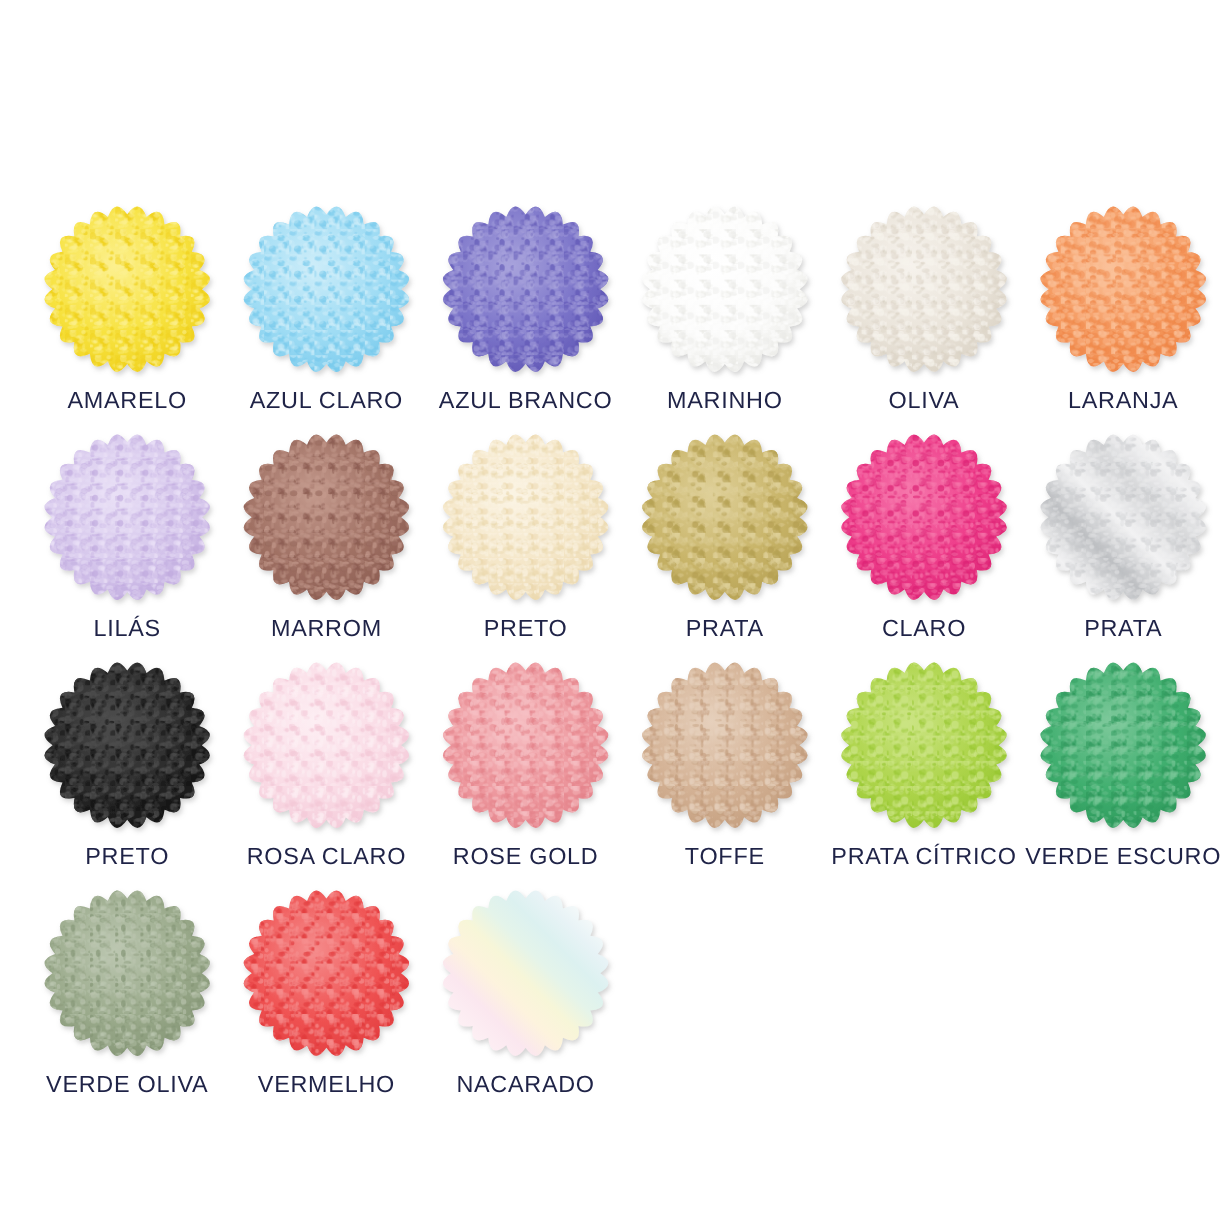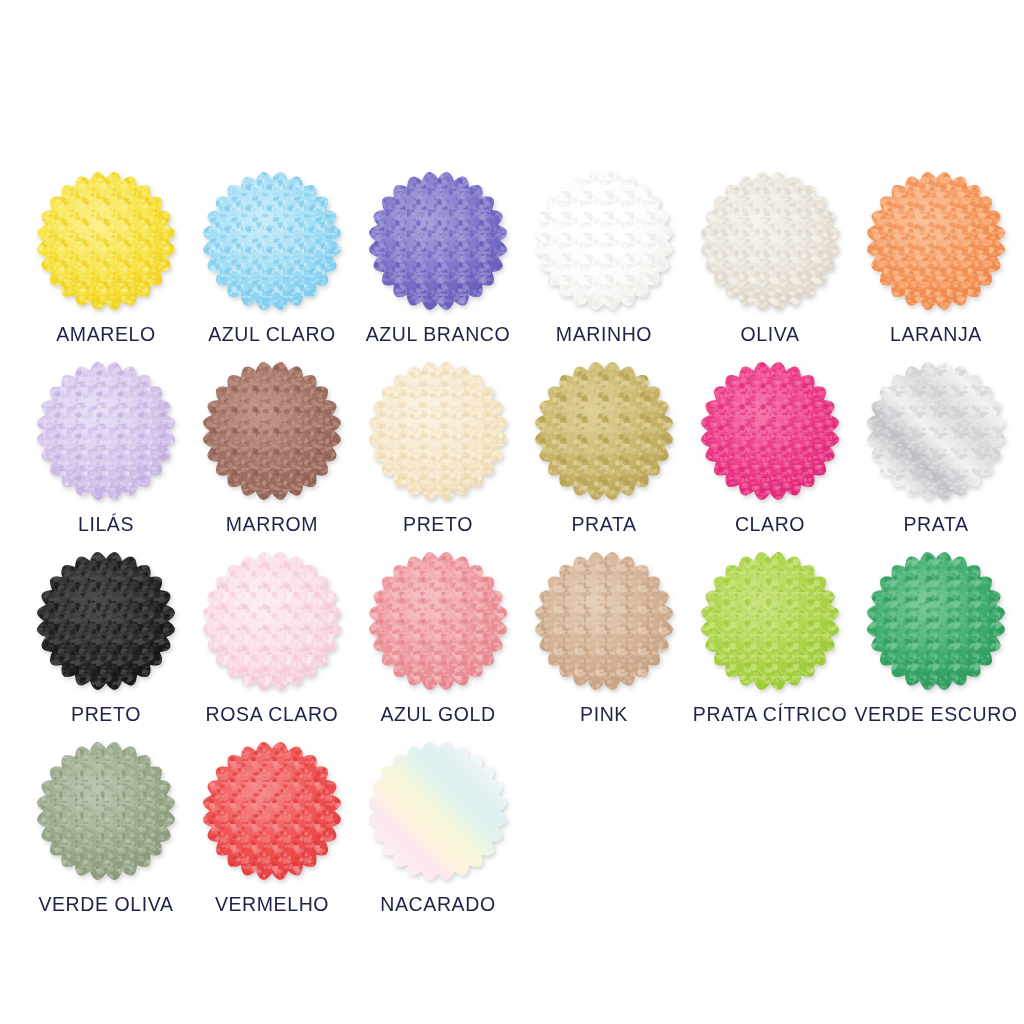--- a/index.html
+++ b/index.html
@@ -1263,21 +1263,21 @@
               <filter id="sh15" x="-20%" y="-20%" width="150%" height="150%">
                 <feDropShadow dx="1.5" dy="2.5" stdDeviation="2.2" flood-color="#9a9a9a" flood-opacity="0.42"></feDropShadow>
               </filter>
             </defs>
             <g filter="url(#sh15)">
               <path d="M73.00 8.78 Q83.08 -5.59 89.10 10.90 Q102.56 -0.37 104.11 17.12 Q120.03 9.72 117.00 27.00 Q134.28 23.97 126.88 39.89 Q144.37 41.44 133.10 54.90 Q149.59 60.92 135.22 71.00 Q149.59 81.08 133.10 87.10 Q144.37 100.56 126.88 102.11 Q134.28 118.03 117.00 115.00 Q120.03 132.28 104.11 124.88 Q102.56 142.37 89.10 131.10 Q83.08 147.59 73.00 133.22 Q62.92 147.59 56.90 131.10 Q43.44 142.37 41.89 124.88 Q25.97 132.28 29.00 115.00 Q11.72 118.03 19.12 102.11 Q1.63 100.56 12.90 87.10 Q-3.59 81.08 10.78 71.00 Q-3.59 60.92 12.90 54.90 Q1.63 41.44 19.12 39.89 Q11.72 23.97 29.00 27.00 Q25.97 9.72 41.89 17.12 Q43.44 -0.37 56.90 10.90 Q62.92 -5.59 73.00 8.78 Z" fill="url(#bg15)"></path>
               <path d="M73.00 8.78 Q83.08 -5.59 89.10 10.90 Q102.56 -0.37 104.11 17.12 Q120.03 9.72 117.00 27.00 Q134.28 23.97 126.88 39.89 Q144.37 41.44 133.10 54.90 Q149.59 60.92 135.22 71.00 Q149.59 81.08 133.10 87.10 Q144.37 100.56 126.88 102.11 Q134.28 118.03 117.00 115.00 Q120.03 132.28 104.11 124.88 Q102.56 142.37 89.10 131.10 Q83.08 147.59 73.00 133.22 Q62.92 147.59 56.90 131.10 Q43.44 142.37 41.89 124.88 Q25.97 132.28 29.00 115.00 Q11.72 118.03 19.12 102.11 Q1.63 100.56 12.90 87.10 Q-3.59 81.08 10.78 71.00 Q-3.59 60.92 12.90 54.90 Q1.63 41.44 19.12 39.89 Q11.72 23.97 29.00 27.00 Q25.97 9.72 41.89 17.12 Q43.44 -0.37 56.90 10.90 Q62.92 -5.59 73.00 8.78 Z" fill="url(#px15)"></path>
             </g>
           </svg>
         </div>
-        <div class="swatch-label">AZUL GOLD</div>
+        <div class="swatch-label">ROSE GOLD</div>
       </div>
       <div class="swatch-cell">
         <div class="disc-wrap">
           <svg viewBox="0 0 146 146">
             <defs>
               <radialGradient id="bg16" cx="42%" cy="36%" r="72%">
                 <stop offset="0%" stop-color="#E6D0BC"></stop>
                 <stop offset="58%" stop-color="#D4B295"></stop>
                 <stop offset="100%" stop-color="#C29C7C"></stop>
               </radialGradient>
@@ -1343,21 +1343,21 @@
               <filter id="sh16" x="-20%" y="-20%" width="150%" height="150%">
                 <feDropShadow dx="1.5" dy="2.5" stdDeviation="2.2" flood-color="#9a9a9a" flood-opacity="0.42"></feDropShadow>
               </filter>
             </defs>
             <g filter="url(#sh16)">
               <path d="M73.00 8.78 Q83.08 -5.59 89.10 10.90 Q102.56 -0.37 104.11 17.12 Q120.03 9.72 117.00 27.00 Q134.28 23.97 126.88 39.89 Q144.37 41.44 133.10 54.90 Q149.59 60.92 135.22 71.00 Q149.59 81.08 133.10 87.10 Q144.37 100.56 126.88 102.11 Q134.28 118.03 117.00 115.00 Q120.03 132.28 104.11 124.88 Q102.56 142.37 89.10 131.10 Q83.08 147.59 73.00 133.22 Q62.92 147.59 56.90 131.10 Q43.44 142.37 41.89 124.88 Q25.97 132.28 29.00 115.00 Q11.72 118.03 19.12 102.11 Q1.63 100.56 12.90 87.10 Q-3.59 81.08 10.78 71.00 Q-3.59 60.92 12.90 54.90 Q1.63 41.44 19.12 39.89 Q11.72 23.97 29.00 27.00 Q25.97 9.72 41.89 17.12 Q43.44 -0.37 56.90 10.90 Q62.92 -5.59 73.00 8.78 Z" fill="url(#bg16)"></path>
               <path d="M73.00 8.78 Q83.08 -5.59 89.10 10.90 Q102.56 -0.37 104.11 17.12 Q120.03 9.72 117.00 27.00 Q134.28 23.97 126.88 39.89 Q144.37 41.44 133.10 54.90 Q149.59 60.92 135.22 71.00 Q149.59 81.08 133.10 87.10 Q144.37 100.56 126.88 102.11 Q134.28 118.03 117.00 115.00 Q120.03 132.28 104.11 124.88 Q102.56 142.37 89.10 131.10 Q83.08 147.59 73.00 133.22 Q62.92 147.59 56.90 131.10 Q43.44 142.37 41.89 124.88 Q25.97 132.28 29.00 115.00 Q11.72 118.03 19.12 102.11 Q1.63 100.56 12.90 87.10 Q-3.59 81.08 10.78 71.00 Q-3.59 60.92 12.90 54.90 Q1.63 41.44 19.12 39.89 Q11.72 23.97 29.00 27.00 Q25.97 9.72 41.89 17.12 Q43.44 -0.37 56.90 10.90 Q62.92 -5.59 73.00 8.78 Z" fill="url(#px16)"></path>
             </g>
           </svg>
         </div>
-        <div class="swatch-label">PINK</div>
+        <div class="swatch-label">TOFFE</div>
       </div>
       <div class="swatch-cell">
         <div class="disc-wrap">
           <svg viewBox="0 0 146 146">
             <defs>
               <radialGradient id="bg17" cx="42%" cy="36%" r="72%">
                 <stop offset="0%" stop-color="#CBE483"></stop>
                 <stop offset="58%" stop-color="#ADD44A"></stop>
                 <stop offset="100%" stop-color="#95C62F"></stop>
               </radialGradient>

